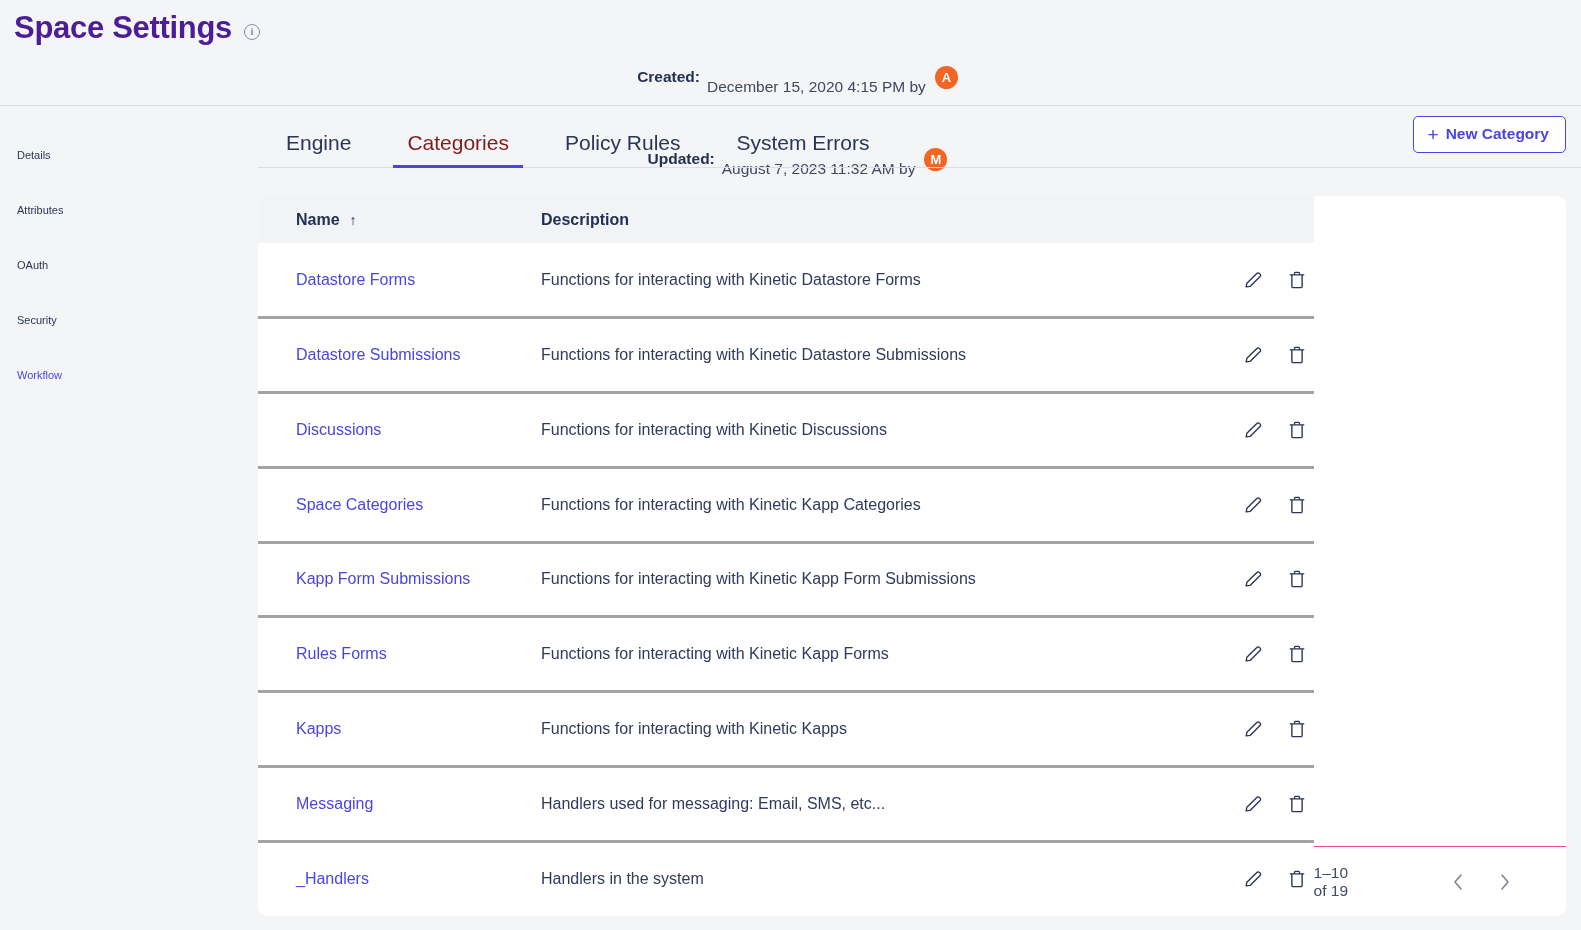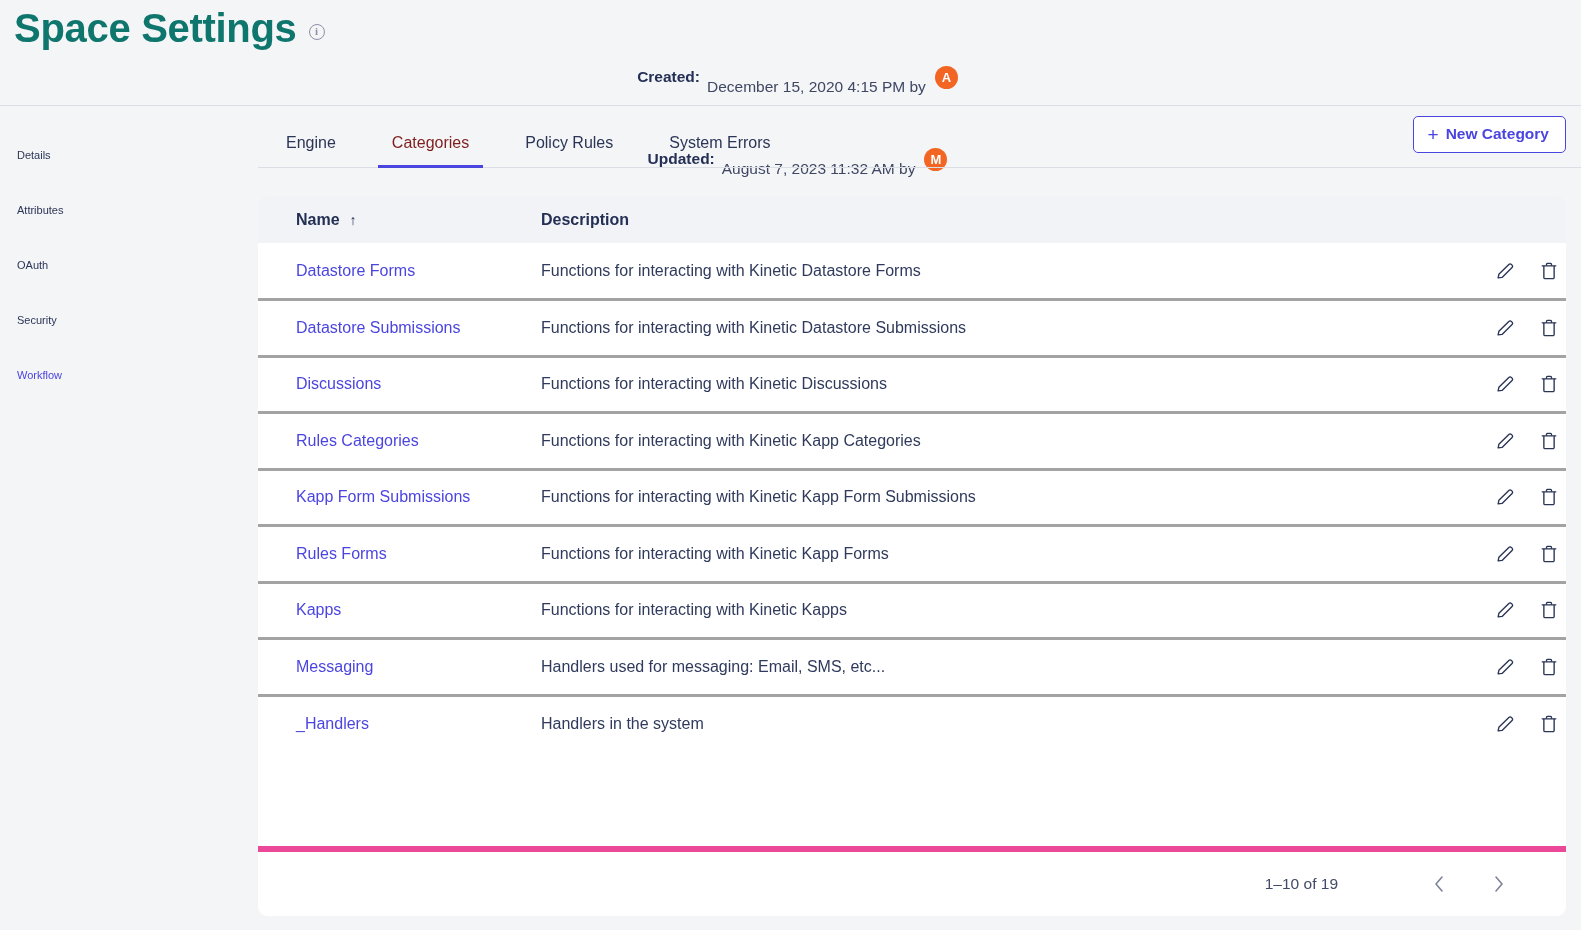--- a/index.html
+++ b/index.html
@@ -21,23 +21,23 @@
   .page-header {
     padding: 8px 0 0 14px;
     height: 58px;
   }
   .title-row {
     display: flex;
     align-items: center;
     gap: 12px;
   }
   .page-title {
-    font-size: 40px;
-    font-weight: bold;
-    color: #0f766e;
+    font-size: 31px;
+    font-weight: bold;
+    color: #4c1d95;
     letter-spacing: -0.3px;
     line-height: 40px;
   }
   .info-icon {
     width: 16px;
     height: 16px;
     border-radius: 50%;
     border: 1.4px solid #8b90a8;
     color: #8b90a8;
     font-size: 11px;
@@ -119,21 +119,21 @@
     padding-right: 15px;
     position: relative;
   }
   .tabs {
     display: flex;
     align-items: flex-end;
     gap: 0;
     height: 100%;
   }
   .tab {
-    font-size: 16px;
+    font-size: 21px;
     color: #2b3556;
     padding: 0 28px 14px 28px;
     line-height: 20px;
     cursor: pointer;
     position: relative;
     align-self: flex-end;
   }
   .tab.active { color: #7f1d1d; }
   .tab.active::after {
     content: "";
@@ -171,21 +171,21 @@
   .card {
     position: absolute;
     left: 0;
     right: 15px;
     top: 90px;
     bottom: 14px;
     background: #ffffff;
     border-radius: 9px;
     overflow: hidden;
     display: flex;
-    flex-direction: column;
+    flex-direction: row;
   }
   table.cat-table {
     width: 100%;
     border-collapse: collapse;
     table-layout: fixed;
   }
   table.cat-table thead th {
     background: #f2f3f6;
     text-align: left;
     font-size: 16px;
@@ -238,21 +238,21 @@
     margin-left: 10px;
   }
   .act-btn svg { display: block; }
 
   
   tr.tall td { height: 60px; }
 
   
   .pagination {
     margin-top: auto;
-    border-top: 6px solid #ec4899;
+    border-top: 1px solid #ec4899;
     height: 70px;
     display: flex;
     align-items: center;
     justify-content: flex-end;
     padding-right: 48px;
     gap: 0;
   }
   .page-count {
     font-size: 15.5px;
     color: #414a68;
@@ -371,21 +371,21 @@
                   </svg>
                 </span><span class="act-btn">
                   <svg width="22" height="22" viewBox="0 0 24 24" fill="none">
                     <path d="M4.6 6.4 H19.4" stroke="#2b3556" stroke-width="1.5" stroke-linecap="round"></path>
                     <path d="M9.3 6.4 V4.6 a0.9 0.9 0 0 1 0.9-0.9 h3.6 a0.9 0.9 0 0 1 0.9 0.9 V6.4" stroke="#2b3556" stroke-width="1.5" stroke-linejoin="round"></path>
                     <path d="M6.4 6.4 V19 a1.3 1.3 0 0 0 1.3 1.3 h8.6 A1.3 1.3 0 0 0 17.6 19 V6.4" stroke="#2b3556" stroke-width="1.5" stroke-linejoin="round"></path>
                   </svg>
                 </span></td>
             </tr>
             <tr>
-              <td><span class="cat-link">Rules Categories</span></td>
+              <td><span class="cat-link">Space Categories</span></td>
               <td class="desc-cell">Functions for interacting with Kinetic Kapp Categories</td>
               <td class="actions-cell"><span class="act-btn">
                   <svg width="22" height="22" viewBox="0 0 24 24" fill="none">
                     <path d="M4.5 19.5 L5.3 15.6 L16.2 4.8 a1.9 1.9 0 0 1 2.7 0 l0.8 0.8 a1.9 1.9 0 0 1 0 2.7 L8.8 19 Z" stroke="#2b3556" stroke-width="1.5" stroke-linejoin="round"></path>
                   </svg>
                 </span><span class="act-btn">
                   <svg width="22" height="22" viewBox="0 0 24 24" fill="none">
                     <path d="M4.6 6.4 H19.4" stroke="#2b3556" stroke-width="1.5" stroke-linecap="round"></path>
                     <path d="M9.3 6.4 V4.6 a0.9 0.9 0 0 1 0.9-0.9 h3.6 a0.9 0.9 0 0 1 0.9 0.9 V6.4" stroke="#2b3556" stroke-width="1.5" stroke-linejoin="round"></path>
                     <path d="M6.4 6.4 V19 a1.3 1.3 0 0 0 1.3 1.3 h8.6 A1.3 1.3 0 0 0 17.6 19 V6.4" stroke="#2b3556" stroke-width="1.5" stroke-linejoin="round"></path>

